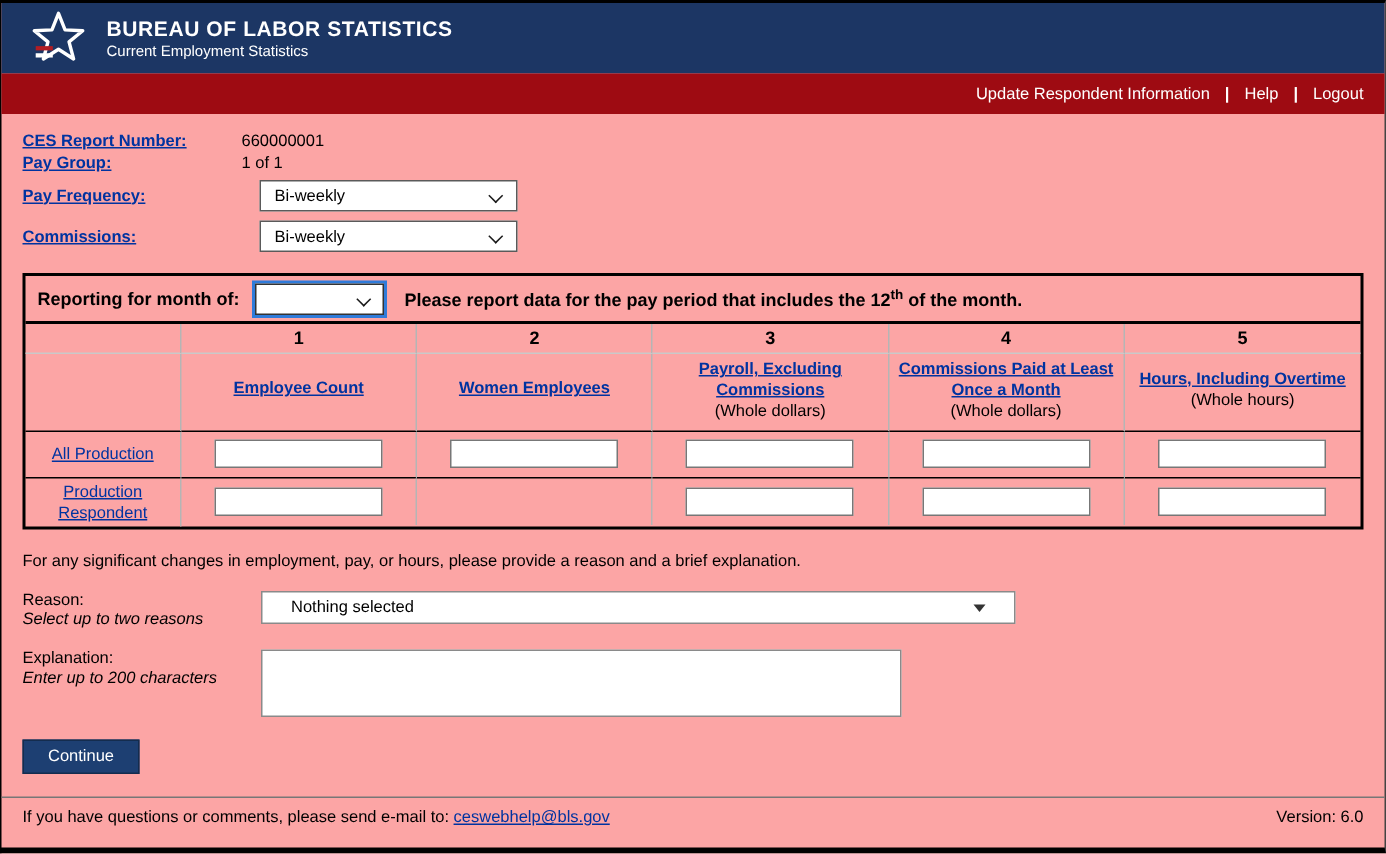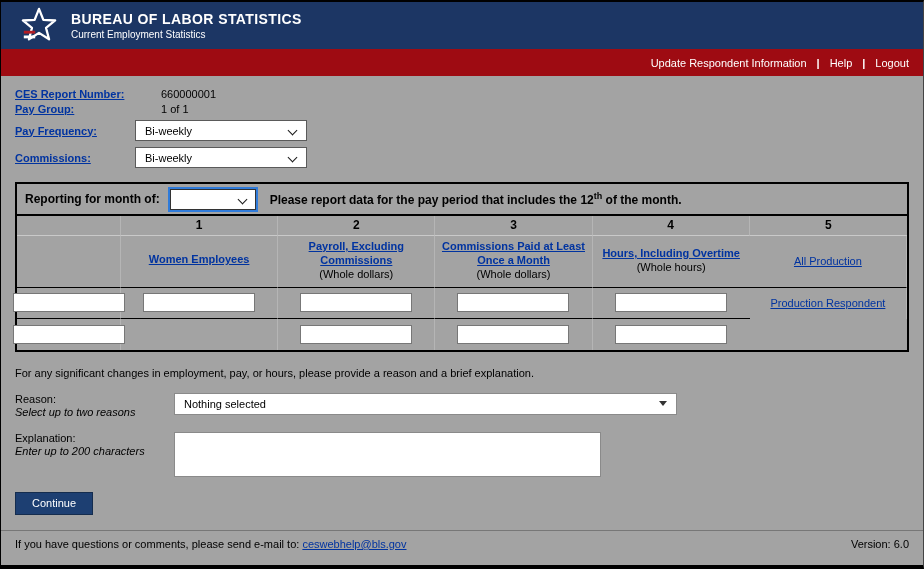--- a/index.html
+++ b/index.html
@@ -5,37 +5,37 @@
   :root{
     --header-bg:#1c3664;
     --bar-red:#9e0b12;
     --link-blue:#0033a0;
     --focus-blue:#2f7bda;
     --button-bg:#1d3f72;
   }
   *{box-sizing:border-box;margin:0;padding:0;}
   html,body{width:924px;height:569px;overflow:hidden;background:#fff;}
   body{font-family:"Liberation Sans","DejaVu Sans",sans-serif;font-size:11px;color:#000;}
-  .page{width:924px;height:569px;border-top:2px solid #000;border-left:1px solid #000;border-right:1px solid #444;border-bottom:4px solid #000;background:#a3a3a3;}
+  .page{width:924px;height:569px;border-top:2px solid #000;border-left:1px solid #000;border-right:1px solid #444;border-bottom:4px solid #000;background:#fca5a5;}
 
   
   .topbar{height:47px;background:var(--header-bg);display:flex;align-items:center;padding-left:18px;}
   .logo{width:40px;height:38px;margin-right:12px;flex:0 0 auto;}
   .titles .title{color:#fff;font-weight:bold;font-size:14px;letter-spacing:.4px;}
   .titles .subtitle{color:#fff;font-size:10px;margin-top:2px;}
 
   
   .redbar{height:27px;background:var(--bar-red);display:flex;justify-content:flex-end;align-items:center;padding-right:14px;color:#fff;text-align:center;}
   .redbar a{color:#fff;text-decoration:none;font-size:11px;cursor:pointer;}
   .redbar .sep{margin:0 10px;font-weight:bold;}
 
   
   .info{padding:12px 0 0 14px;}
   .info-row{display:flex;align-items:center;margin-bottom:3px;}
-  .info-row.sel-row{margin:5px 0 6px 0;}
+  .info-row.sel-row{margin:5px 0 6px 0;gap:38px;}
   .info-label{width:120px;font-weight:bold;color:var(--link-blue);text-decoration:underline;cursor:pointer;flex:0 0 auto;}
   .info-value{font-weight:normal;margin-left:26px;}
 
   .sel{position:relative;width:172px;height:21px;border:1px solid #5a5a5a;background:#fff;display:flex;align-items:center;padding:0 26px 0 9px;cursor:pointer;}
   .sel .chev{position:absolute;right:10px;top:6px;width:7px;height:7px;border-right:1.6px solid #1a1a1a;border-bottom:1.6px solid #1a1a1a;transform:rotate(45deg);}
 
   
   .report-table{margin:14px 14px 0 14px;border:2px solid #000;}
   .reporting-row{display:flex;align-items:center;padding:5px 8px;border-bottom:2px solid #000;height:32px;}
   .reporting-row .rlabel{font-weight:bold;font-size:12px;margin-right:10px;}
@@ -57,21 +57,21 @@
   .datacell{display:flex;align-items:center;justify-content:center;height:31px;}
   .row-mid{border-bottom:1px solid #000;}
   .num-input{width:112px;height:19px;border:1px solid #777;font-size:11px;padding:0 4px;font-family:inherit;}
 
   
   .note{margin:15px 14px 0;font-size:11px;}
   .field-row{display:flex;margin:14px 14px 0;align-items:flex-start;}
   .field-labels{width:159px;flex:0 0 auto;}
   .field-title{font-size:11px;}
   .field-hint{font-style:italic;font-size:11px;margin-top:1px;}
-  .reason-select{width:503px;height:22px;border:1px solid #8a8a8a;background:#fff;display:flex;align-items:center;justify-content:space-between;padding:0 9px;cursor:pointer;}
+  .reason-select{width:503px;height:22px;border:1px solid #8a8a8a;background:#fff;display:flex;align-items:center;justify-content:space-between;padding:0 19px;cursor:pointer;}
   .reason-select .caret{width:0;height:0;border-left:4px solid transparent;border-right:4px solid transparent;border-top:5px solid #333;}
   .explain-area{width:427px;height:45px;border:1px solid #8a8a8a;resize:none;font-family:inherit;font-size:11px;padding:3px 5px;}
 
   .add-link{margin:17px 14px 0;}
   .add-link a{color:var(--link-blue);font-weight:bold;text-decoration:underline;font-size:11px;cursor:pointer;}
 
   .continue-btn{margin:15px 14px 0;display:inline-block;background:var(--button-bg);color:#fff;border:1px solid #142c4e;font-size:11px;font-family:inherit;padding:4px 16px 5px;cursor:pointer;}
 
   .footer{border-top:1px solid #777;margin-top:15px;padding:7px 14px 0;display:flex;justify-content:space-between;align-items:center;font-size:11px;}
   .footer a{color:var(--link-blue);text-decoration:underline;cursor:pointer;}
@@ -146,20 +146,24 @@
 
       <div class="cell numcell"></div>
       <div class="cell numcell">1</div>
       <div class="cell numcell">2</div>
       <div class="cell numcell">3</div>
       <div class="cell numcell">4</div>
       <div class="cell numcell last">5</div>
 
       <div class="cell headcell"></div>
       <div class="cell headcell">
+        <a class="col-link">Employee Count</a>
+
+      </div>
+      <div class="cell headcell">
         <a class="col-link">Women Employees</a>
 
       </div>
       <div class="cell headcell">
         <a class="col-link">Payroll, Excluding Commissions</a>
         <div class="col-sub">(Whole dollars)</div>
       </div>
       <div class="cell headcell">
         <a class="col-link">Commissions Paid at Least Once a Month</a>
         <div class="col-sub">(Whole dollars)</div>

